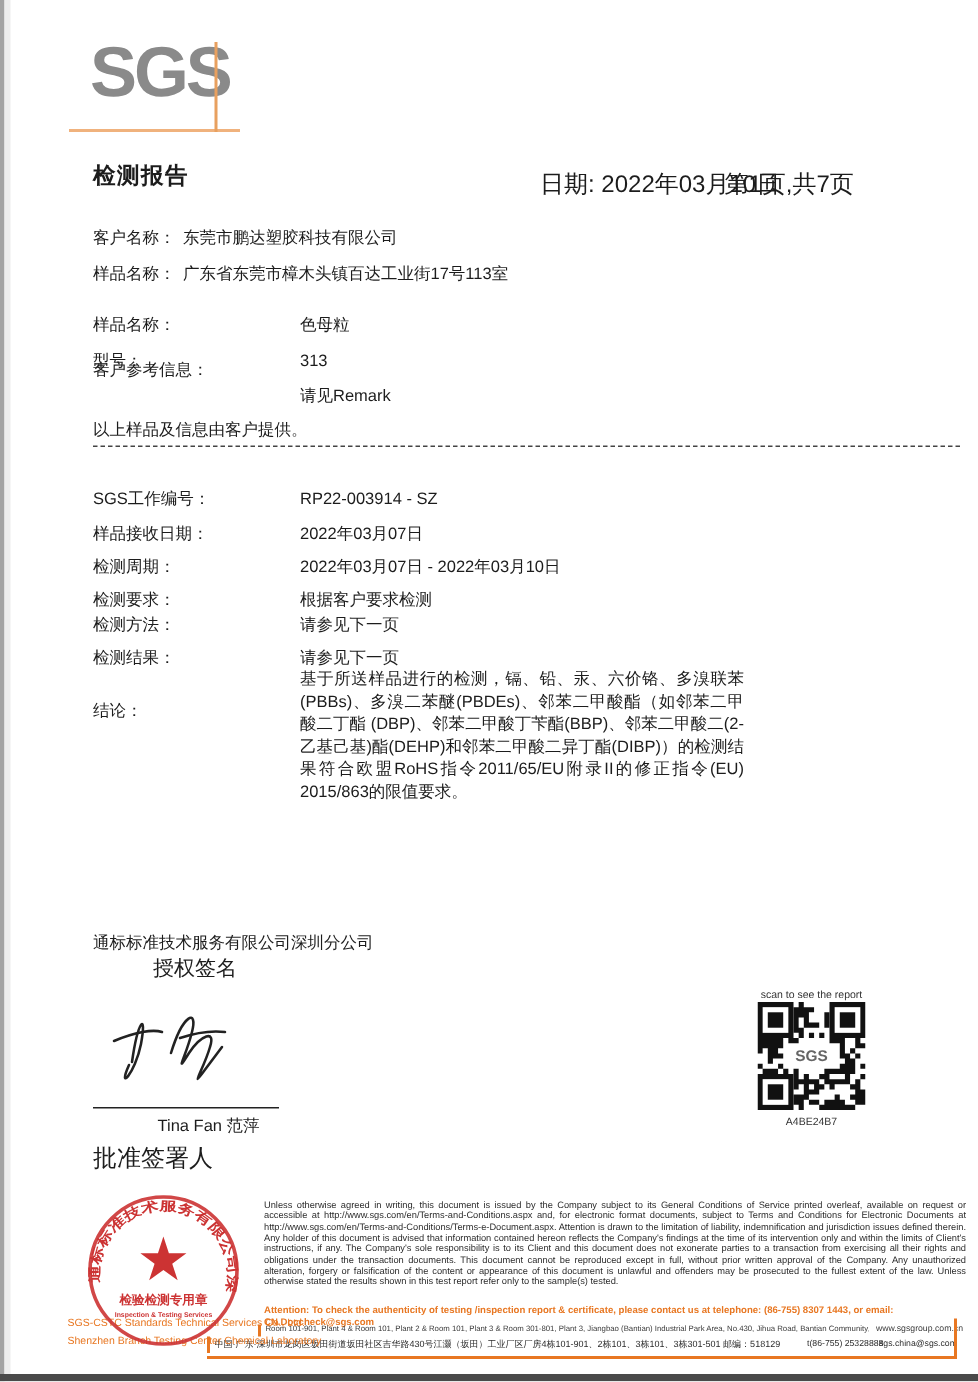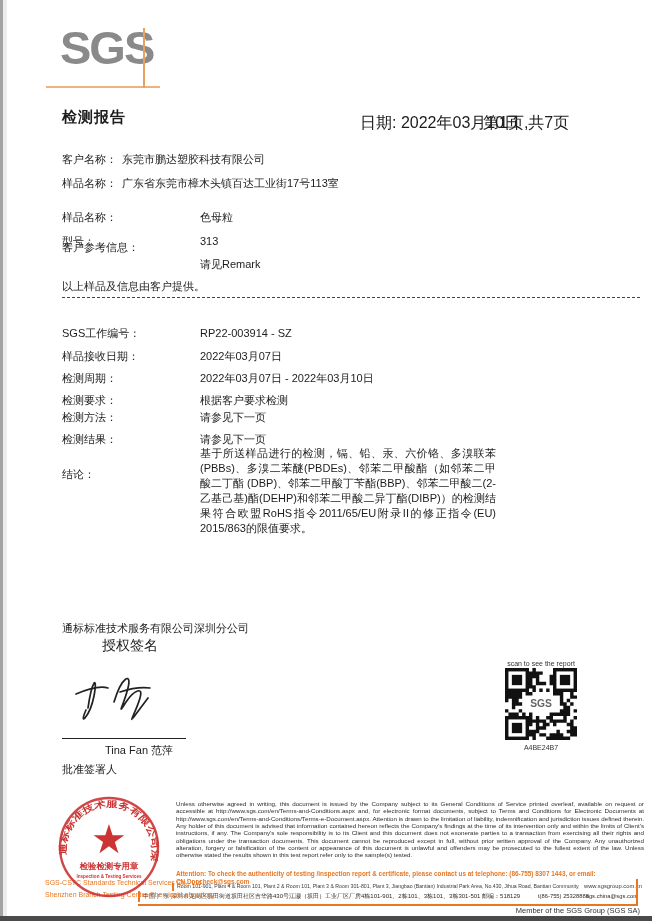--- a/index.html
+++ b/index.html
@@ -28,21 +28,21 @@
   .note{left:62px;top:279px;font-size:11px;}
   .dashline{left:62px;top:297px;width:578px;border-top:1px dashed #444;height:0;}
 
   .conclusion-text{left:200px;top:446px;width:296px;font-size:11px;line-height:15px;text-align:justify;}
 
   .sig-company{left:62px;top:621px;font-size:11px;}
   .sig-auth{left:62px;top:637px;font-size:14px;margin-left:40px;}
   .sig-svg{left:62px;top:658px;}
   .sig-line{left:62px;top:738px;width:124px;height:1px;background:#222;}
   .sig-name{left:62px;top:743px;font-size:11px;margin-left:43px;}
-  .sig-title{left:62px;top:762px;font-size:11px;}
+  .sig-title{left:62px;top:762px;font-size:16px;}
 
   .qr-block{left:500px;top:660px;width:82px;text-align:center;}
   .qr-caption{font-size:7px;color:#333;display:block;}
   .qr-code{margin-top:1px;}
   .qr-id{font-size:7px;color:#333;display:block;margin-top:0;}
 
   .stamp{left:57px;top:795px;z-index:3;}
   .footer-co{left:45px;top:879px;font-size:7px;color:#e87722;z-index:1;white-space:nowrap;}
   .footer-lab{left:45px;top:891px;font-size:7px;color:#e87722;z-index:1;white-space:nowrap;}
 
@@ -171,16 +171,15 @@
   <div class="abs attention">Attention: To check the authenticity of testing /inspection report &amp; certificate, please contact us at telephone: (86-755) 8307 1443, or email: CN.Doccheck@sgs.com</div>
   <div class="abs addr-bar-en"></div>
   <div class="abs addr-en">Room 101-901, Plant 4 &amp; Room 101, Plant 2 &amp; Room 101, Plant 3 &amp; Room 301-801, Plant 3, Jiangbao (Bantian) Industrial Park Area, No.430, Jihua Road, Bantian Community, Bantian Street, Longgang District, Shenzhen, Guangdong, China 518129</div>
   <div class="abs website">www.sgsgroup.com.cn</div>
   <div class="abs addr-bar-cn"></div>
   <div class="abs addr-cn">中国·广东·深圳市龙岗区坂田街道坂田社区吉华路430号江灏（坂田）工业厂区厂房4栋101-901、2栋101、3栋101、3栋301-501  邮编：518129</div>
   <div class="abs phone">t(86-755) 25328888</div>
   <div class="abs email">sgs.china@sgs.com</div>
   <div class="abs orange-rule"></div>
   <div class="abs corner-vline"></div>
-  <div class="abs member">Member of the SGS Group (SGS SA)</div>
 
   <div class="abs bottom-strip"></div>
 </div>
 
 </body></html>

